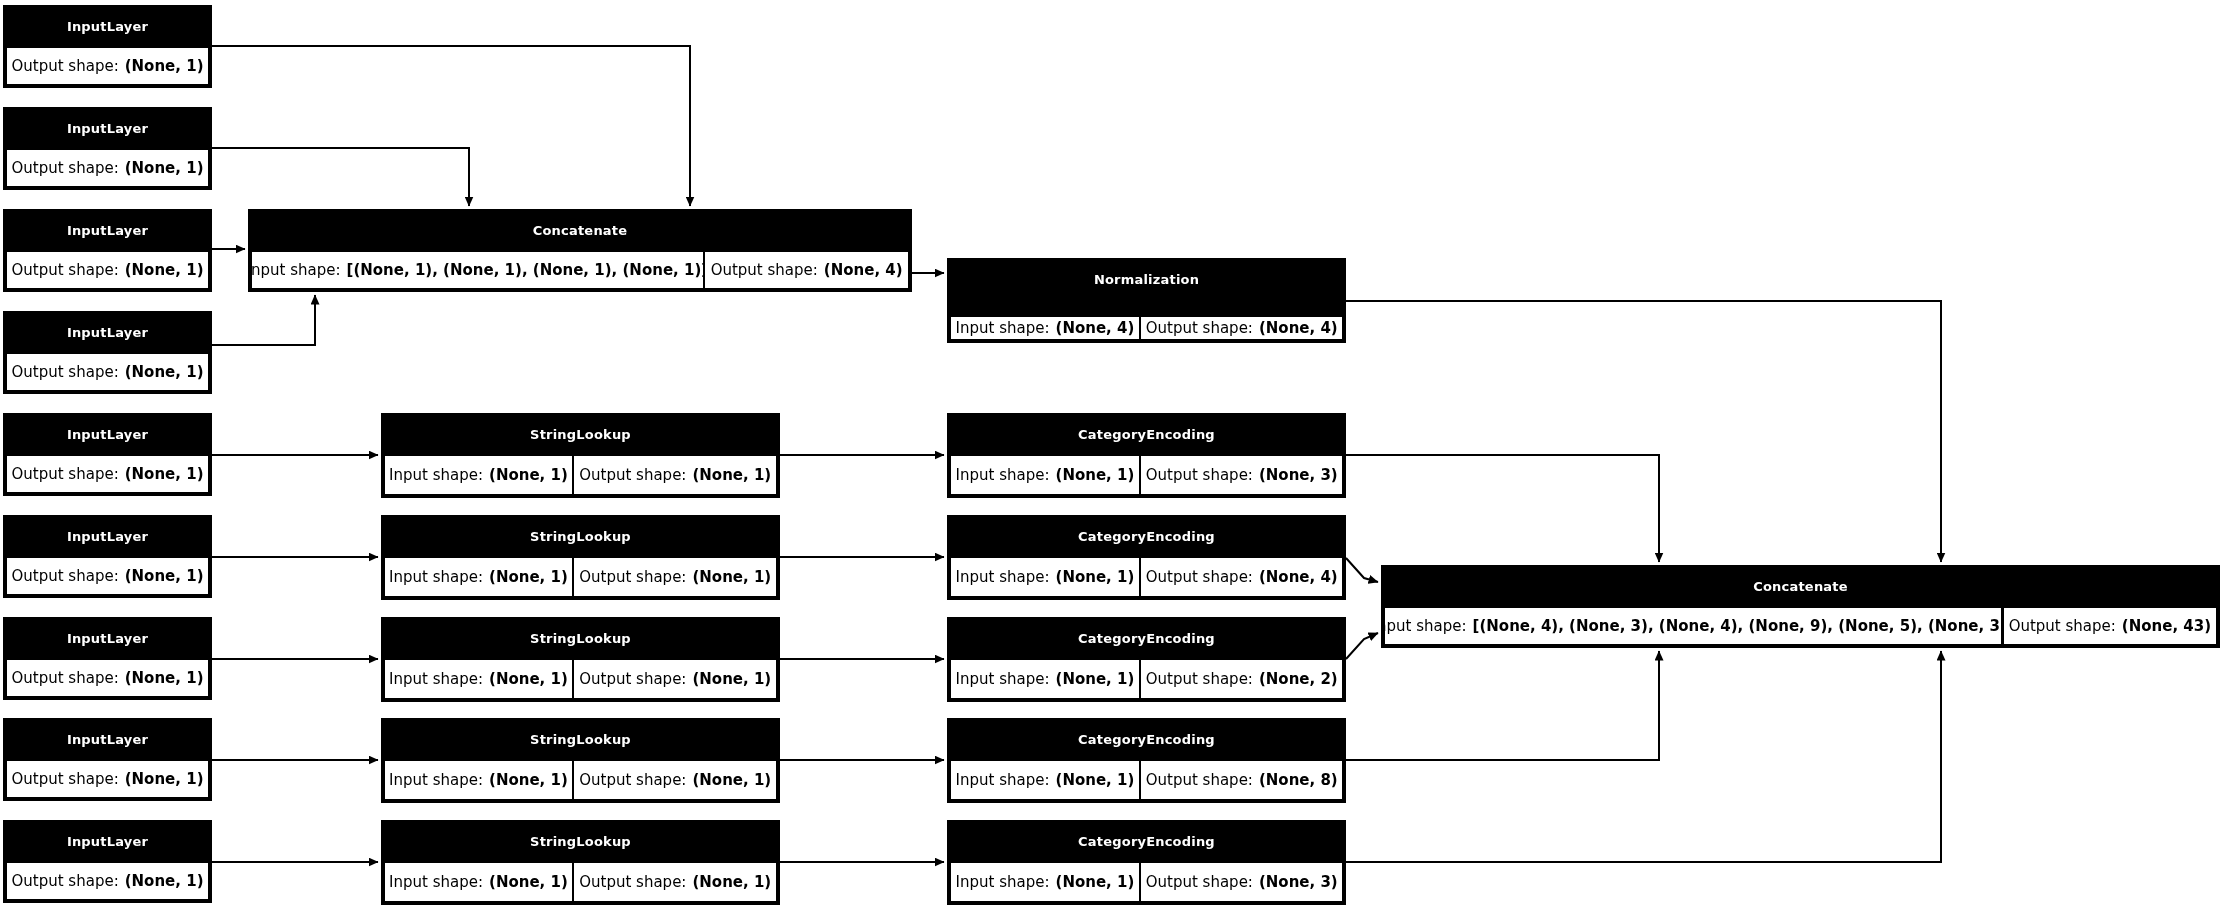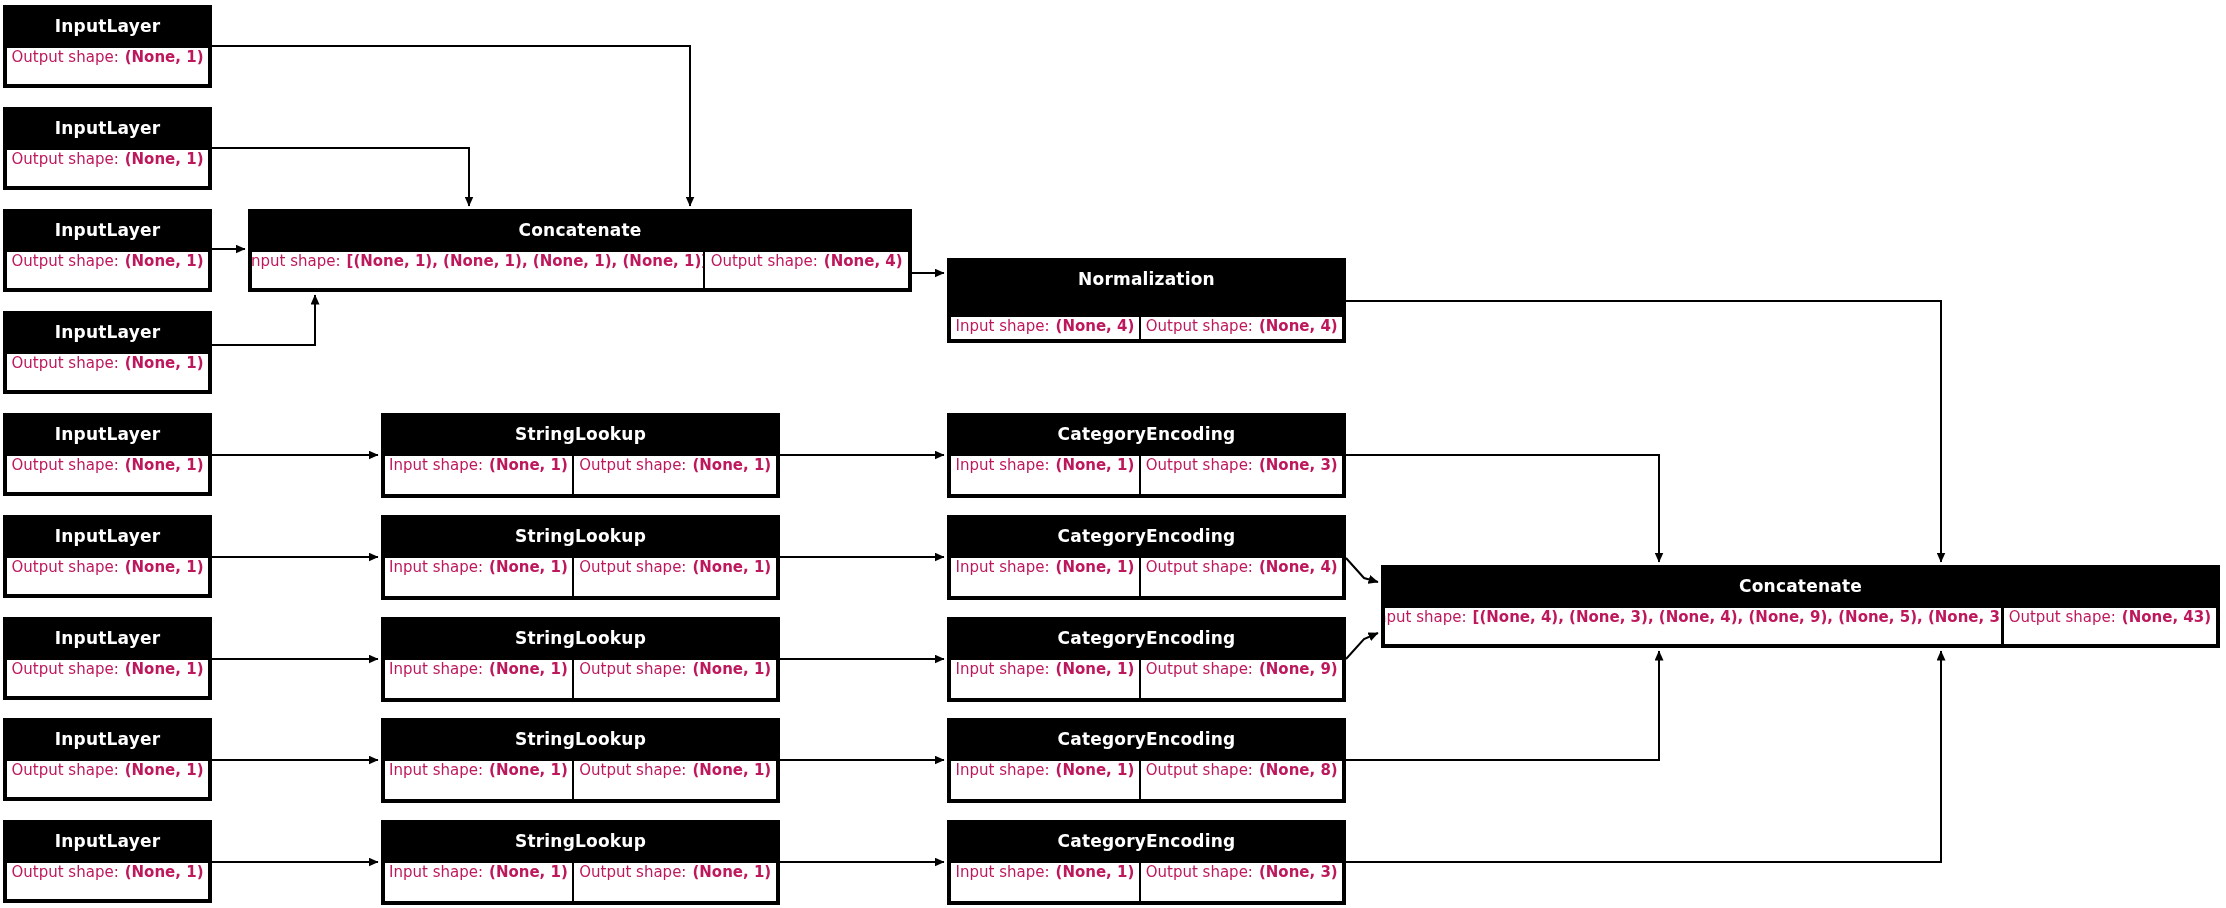--- a/index.html
+++ b/index.html
@@ -29,36 +29,37 @@
     display: flex;
     flex-direction: column;
   }
   .node-header {
     flex: 0 0 38px;
     display: flex;
     align-items: center;
     justify-content: center;
     color: #ffffff;
     font-weight: bold;
-    font-size: 17px;
+    font-size: 13px;
     letter-spacing: 0.2px;
     white-space: nowrap;
     background: #000000;
   }
   .node-body {
     flex: 1 1 auto;
     display: flex;
     gap: 2.5px;
     margin: 2.5px 2px 2px 2px;
   }
   .shape-cell {
     display: flex;
+    align-items: center;
     justify-content: center;
     background: #ffffff;
-    color: #be185d;
+    color: #000000;
     font-size: 15px;
     white-space: nowrap;
     overflow: hidden;
     min-width: 0;
   }
   .shape-cell .shape-prefix { font-weight: normal; }
   .shape-cell .shape-value { font-weight: bold; margin-left: 6px; }
   polyline.edge {
     fill: none;
     stroke: #000000;
@@ -300,21 +301,21 @@
     </div>
     <div class="node" style="left: 947px; top: 617px; width: 399px; height: 85px;">
       <div class="node-header">CategoryEncoding</div>
       <div class="node-body">
         <div class="shape-cell" style="flex: 193 1 0%;">
           <span class="shape-prefix">Input shape:</span>
           <span class="shape-value">(None, 1)</span>
         </div>
         <div class="shape-cell" style="flex: 206 1 0%;">
           <span class="shape-prefix">Output shape:</span>
-          <span class="shape-value">(None, 9)</span>
+          <span class="shape-value">(None, 2)</span>
         </div>
       </div>
     </div>
     <div class="node" style="left: 947px; top: 718px; width: 399px; height: 85px;">
       <div class="node-header">CategoryEncoding</div>
       <div class="node-body">
         <div class="shape-cell" style="flex: 193 1 0%;">
           <span class="shape-prefix">Input shape:</span>
           <span class="shape-value">(None, 1)</span>
         </div>

